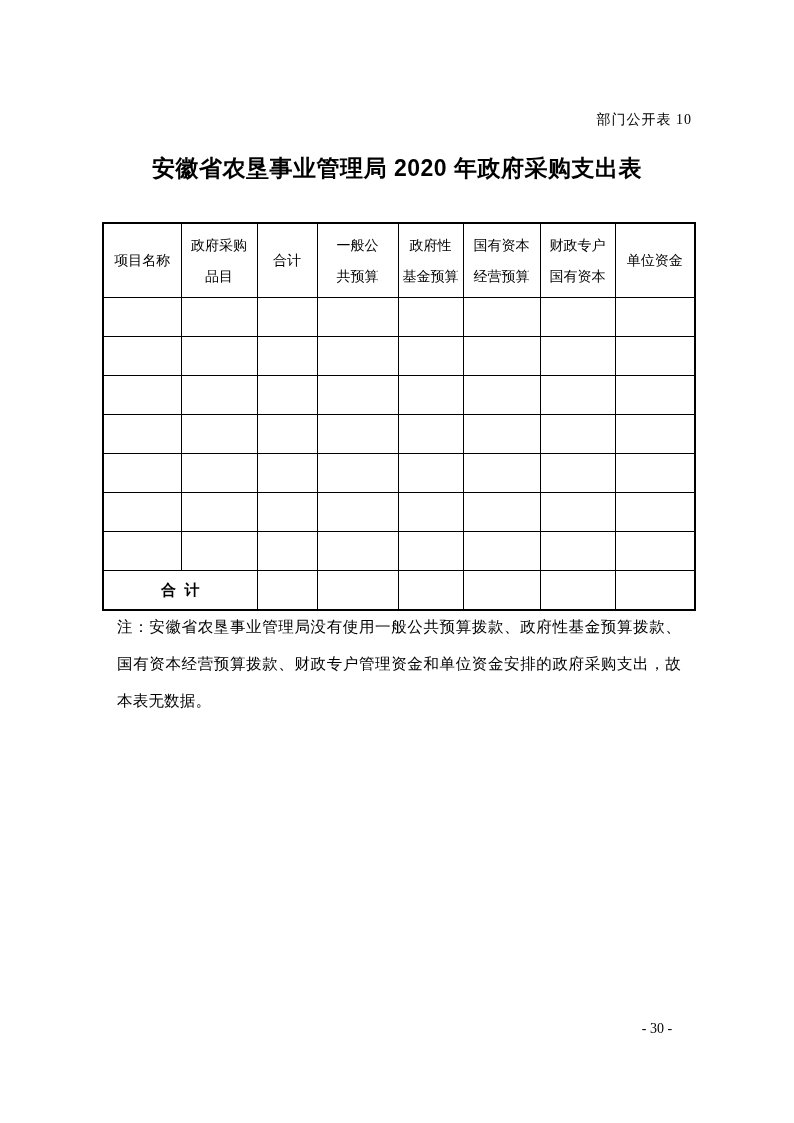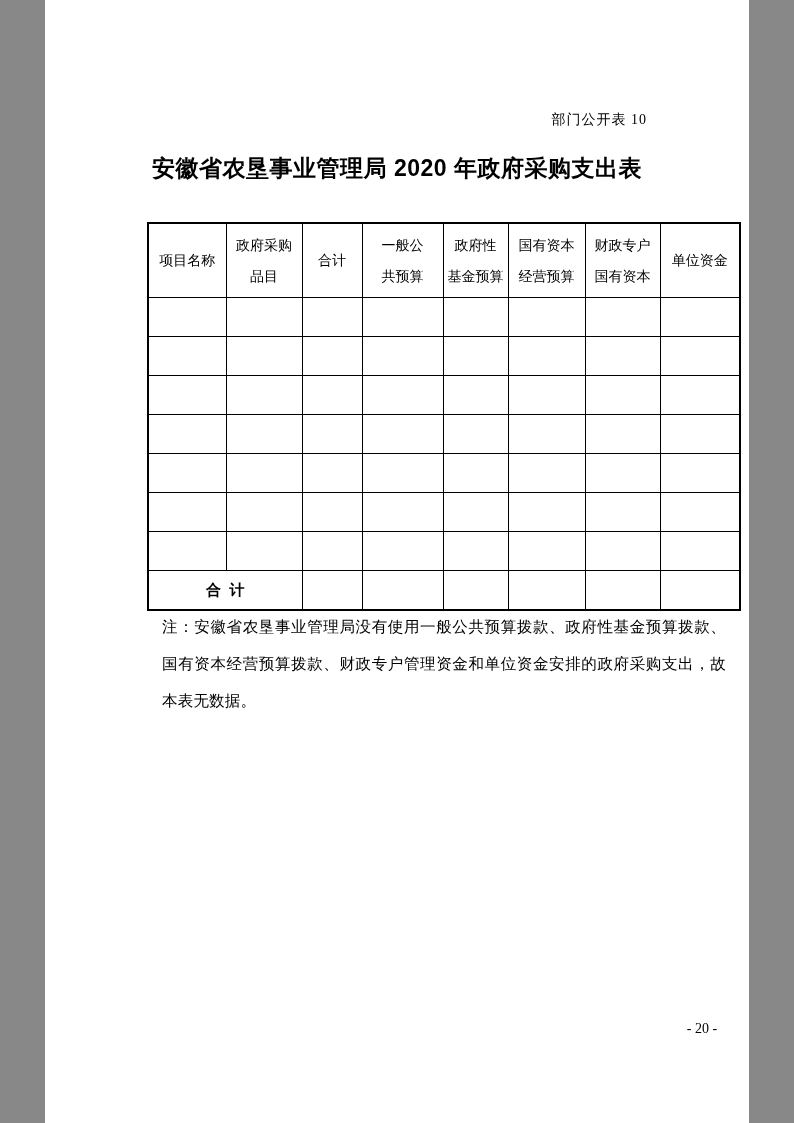--- a/index.html
+++ b/index.html
@@ -2,21 +2,21 @@
 <html><head>
 <meta charset="utf-8">
 <style>
   html, body {
     margin: 0;
     padding: 0;
     background: #888;
   }
   .page {
     position: relative;
-    width: 704px;
+    width: 794px;
     height: 1123px;
     margin: 0 auto;
     background: #ffffff;
     color: #000000;
     font-family: "Liberation Serif", serif;
     overflow: hidden;
   }
   .doc-label {
     position: absolute;
     top: 111px;
@@ -242,15 +242,15 @@
         <td></td>
         <td></td>
         <td></td>
         <td></td>
       </tr>
     </tbody>
   </table>
 
   <p class="note">注：安徽省农垦事业管理局没有使用一般公共预算拨款、政府性基金预算拨款、国有资本经营预算拨款、财政专户管理资金和单位资金安排的政府采购支出，故本表无数据。</p>
 
-  <div class="page-number">- 20 -</div>
+  <div class="page-number">- 30 -</div>
 
 </div>
 
 </body></html>

